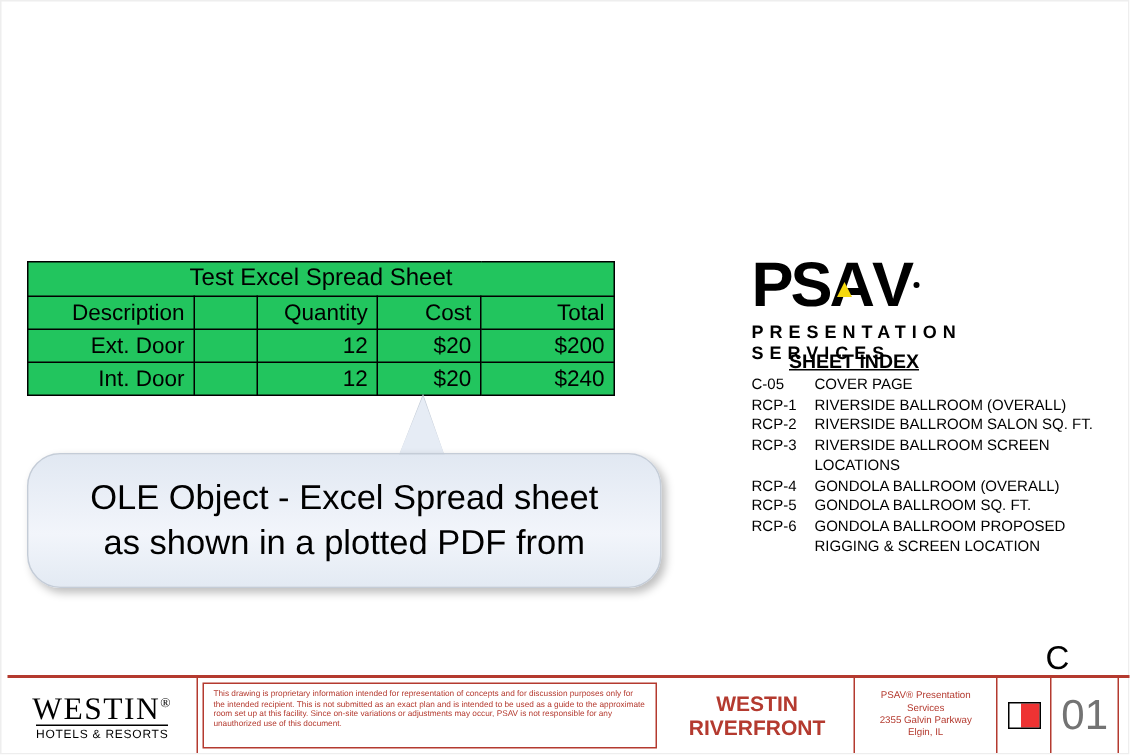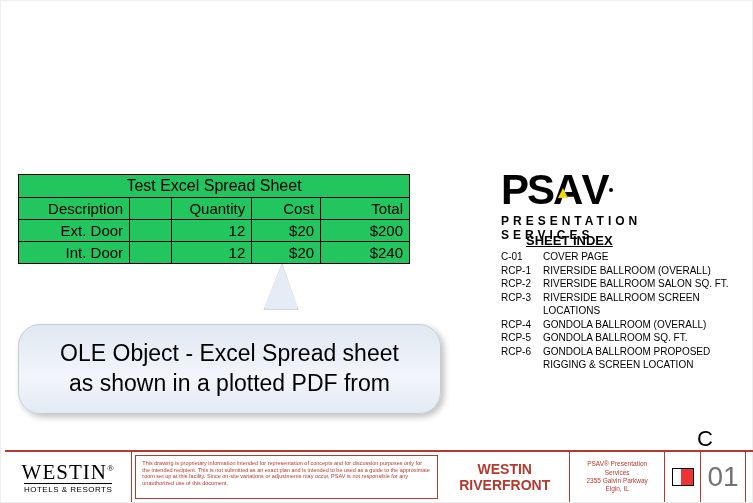--- a/index.html
+++ b/index.html
@@ -13,21 +13,21 @@
 .excel-table .header-row td { font-size: 15px; }
 .excel-table .num { text-align: right; }
 .excel-table .desc-col { width: 100px; }
 .excel-table .spacer-col { width: 38px; }
 .excel-table .qty-col { width: 72px; }
 .excel-table .cost-col { width: 62px; }
 .excel-table .total-col { width: 80px; }
 
 
 .callout { position: absolute; left: 17px; top: 278px; width: 423px; height: 108px; }
-.callout-body { position: absolute; left: 0; top: 23px; width: 423px; height: 90px; border-radius: 22px; background: linear-gradient(#e1e8f2 0%, #f2f5fb 60%, #e3eaf3 100%); border: 1px solid #c4ccd7; box-shadow: 3px 3px 6px rgba(0,0,0,0.25); display: flex; flex-direction: column; justify-content: center; align-items: center; padding: 10px 18px; margin-top: 22px; }
+.callout-body { position: absolute; left: 0; top: 23px; width: 423px; height: 90px; border-radius: 22px; background: linear-gradient(#e1e8f2 0%, #f2f5fb 60%, #e3eaf3 100%); border: 1px solid #c4ccd7; box-shadow: 3px 3px 6px rgba(0,0,0,0.25); display: flex; flex-direction: column; justify-content: center; align-items: center; padding: 10px 18px; }
 .callout-body .line { font-size: 23px; color: #000; text-align: center; line-height: 1.3; }
 .callout-pointer { position: absolute; left: 238px; top: -17px; width: 50px; height: 48px; }
 .callout-pointer svg { width: 100%; height: 100%; }
 
 
 .psav-logo { position: absolute; left: 500px; top: 165px; width: 185px; }
 .psav-word { font-size: 42px; font-weight: 900; letter-spacing: -2px; color: #000; font-family: Arial Black, Arial, sans-serif; display: flex; align-items: center; }
 .psav-sub { font-size: 12px; letter-spacing: 4px; font-weight: 700; color: #000; }
 .psav-dot { display: inline-block; width: 4px; height: 4px; background: #000; border-radius: 50%; margin-left: 2px; vertical-align: super; }
 .psav-a { position: relative; display: inline-block; }
@@ -107,21 +107,21 @@
         <span class="psav-a">A<span class="psav-a-fill"></span></span>
         <span>V</span>
         <span class="psav-dot"></span>
     </div>
     <div class="psav-sub">PRESENTATION SERVICES</div>
   </div>
 
   <div class="sheet-index">
     <div class="sheet-index-title">SHEET INDEX</div>
     <div class="sheet-index-row">
-        <span class="code">C-01</span>
+        <span class="code">C-05</span>
         <span>COVER PAGE</span>
       </div>
     <div class="sheet-index-row">
         <span class="code">RCP-1</span>
         <span>RIVERSIDE BALLROOM (OVERALL)</span>
       </div>
     <div class="sheet-index-row">
         <span class="code">RCP-2</span>
         <span>RIVERSIDE BALLROOM SALON SQ. FT.</span>
       </div>

